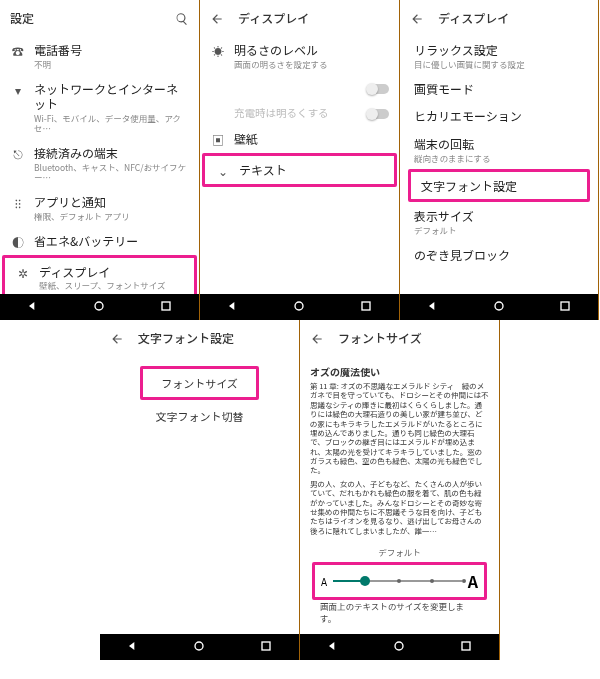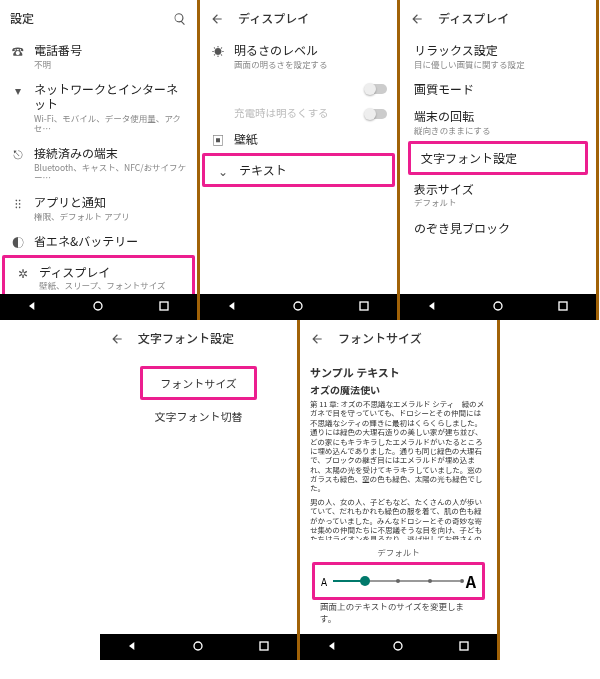--- a/index.html
+++ b/index.html
@@ -1,18 +1,18 @@
 <!DOCTYPE html>
 <html><head>
 <meta charset="utf-8">
 <style>
   * { box-sizing: border-box; margin: 0; padding: 0; }
   body { font-family: "Hiragino Sans", "Noto Sans JP", sans-serif; background: #fff; width: 600px; }
   .grid { display: flex; flex-wrap: wrap; }
-  .screen { width: 200px; height: 320px; background: #fff; display: flex; flex-direction: column; border-right: 3px solid #a16207; position: relative; }
+  .screen { width: 200px; height: 320px; background: #fff; display: flex; flex-direction: column; border-right: 1px solid #a16207; position: relative; }
   .screen.wide { width: 199px; }
   .row2 { display: flex; }
   .spacer { width: 100px; height: 340px; }
   .row2 .screen { height: 340px; }
 
   .header { height: 34px; display: flex; align-items: center; padding: 0 10px; color: #555; font-size: 12px; gap: 14px; }
   .header .title { font-weight: 500; color: #333; }
   .header .spacer-flex { flex: 1; }
 
   .body { flex: 1; overflow: hidden; padding: 2px 0; }
@@ -194,20 +194,25 @@
             <div class="sub">目に優しい画質に関する設定</div>
           </div>
         </div>
       <div class="item noicon">
           <div>
             <div class="label">画質モード</div>
           </div>
         </div>
       <div class="item noicon">
           <div>
+            <div class="label">ヒカリエモーション</div>
+          </div>
+        </div>
+      <div class="item noicon">
+          <div>
             <div class="label">端末の回転</div>
             <div class="sub">縦向きのままにする</div>
           </div>
         </div>
       <div class="item noicon hl" style="margin:0 8px;padding-left:10px">
           <div>
             <div class="label">文字フォント設定</div>
           </div>
         </div>
       <div class="item noicon">
@@ -265,21 +270,20 @@
 
   <div class="screen">
     <div class="header">
       <span><svg class="i" viewBox="0 0 24 24">
             <path d="M20 11H7.8l5.6-5.6L12 4l-8 8 8 8 1.4-1.4L7.8 13H20z"></path>
           </svg></span>
       <span class="title">フォントサイズ</span>
     </div>
     <div class="body" style="display:flex;flex-direction:column;">
       <div class="sample" style="flex:1;overflow:hidden;">
-        <h4>サンプル テキスト</h4>
         <h5>オズの魔法使い</h5>
         <p>第 11 章: オズの不思議なエメラルド シティ　緑のメガネで目を守っていても、ドロシーとその仲間には不思議なシティの輝きに最初はくらくらしました。通りには緑色の大理石造りの美しい家が建ち並び、どの家にもキラキラしたエメラルドがいたるところに埋め込んでありました。通りも同じ緑色の大理石で、ブロックの継ぎ目にはエメラルドが埋め込まれ、太陽の光を受けてキラキラしていました。窓のガラスも緑色、空の色も緑色、太陽の光も緑色でした。</p>
         <p>男の人、女の人、子どもなど、たくさんの人が歩いていて、だれもかれも緑色の服を着て、肌の色も緑がかっていました。みんなドロシーとその奇妙な寄せ集めの仲間たちに不思議そうな目を向け、子どもたちはライオンを見るなり、逃げ出してお母さんの後ろに隠れてしまいましたが、誰一…</p>
 
       </div>
       <div class="sliderwrap">
         <div class="sliderlabel">デフォルト</div>
         <div class="sliderbox hl">
           <div class="slider">
             <span class="a-sm">A</span>

